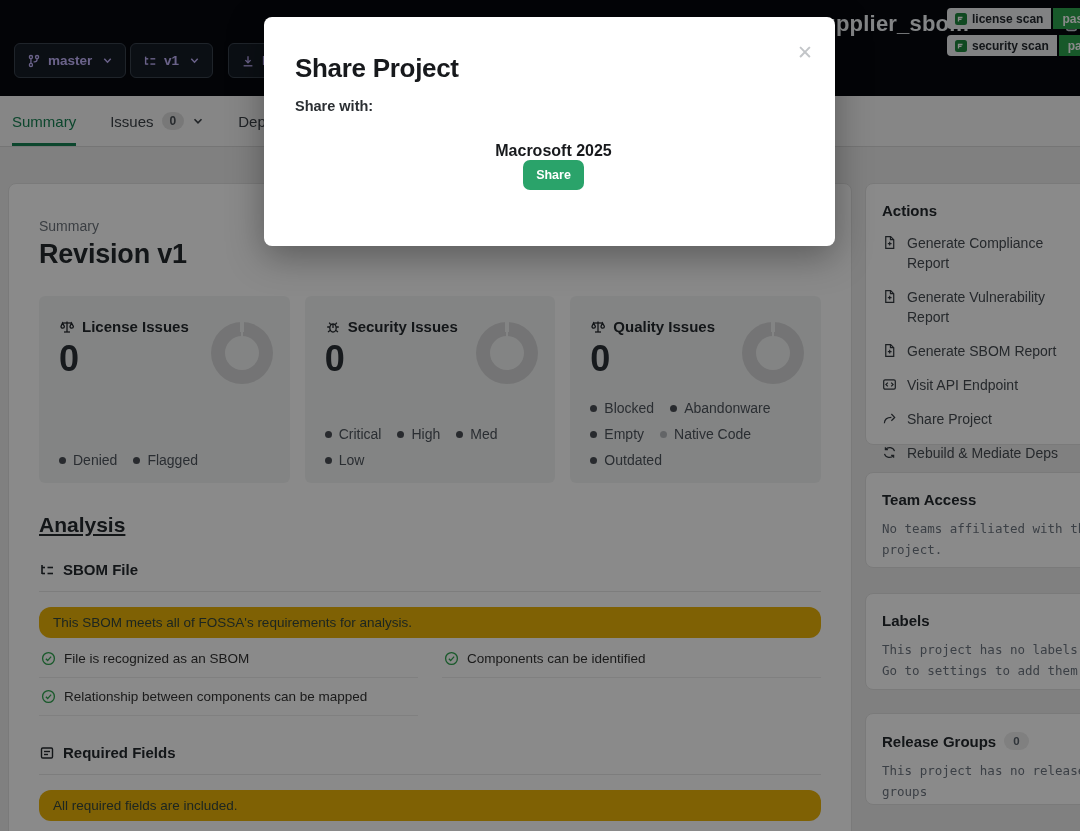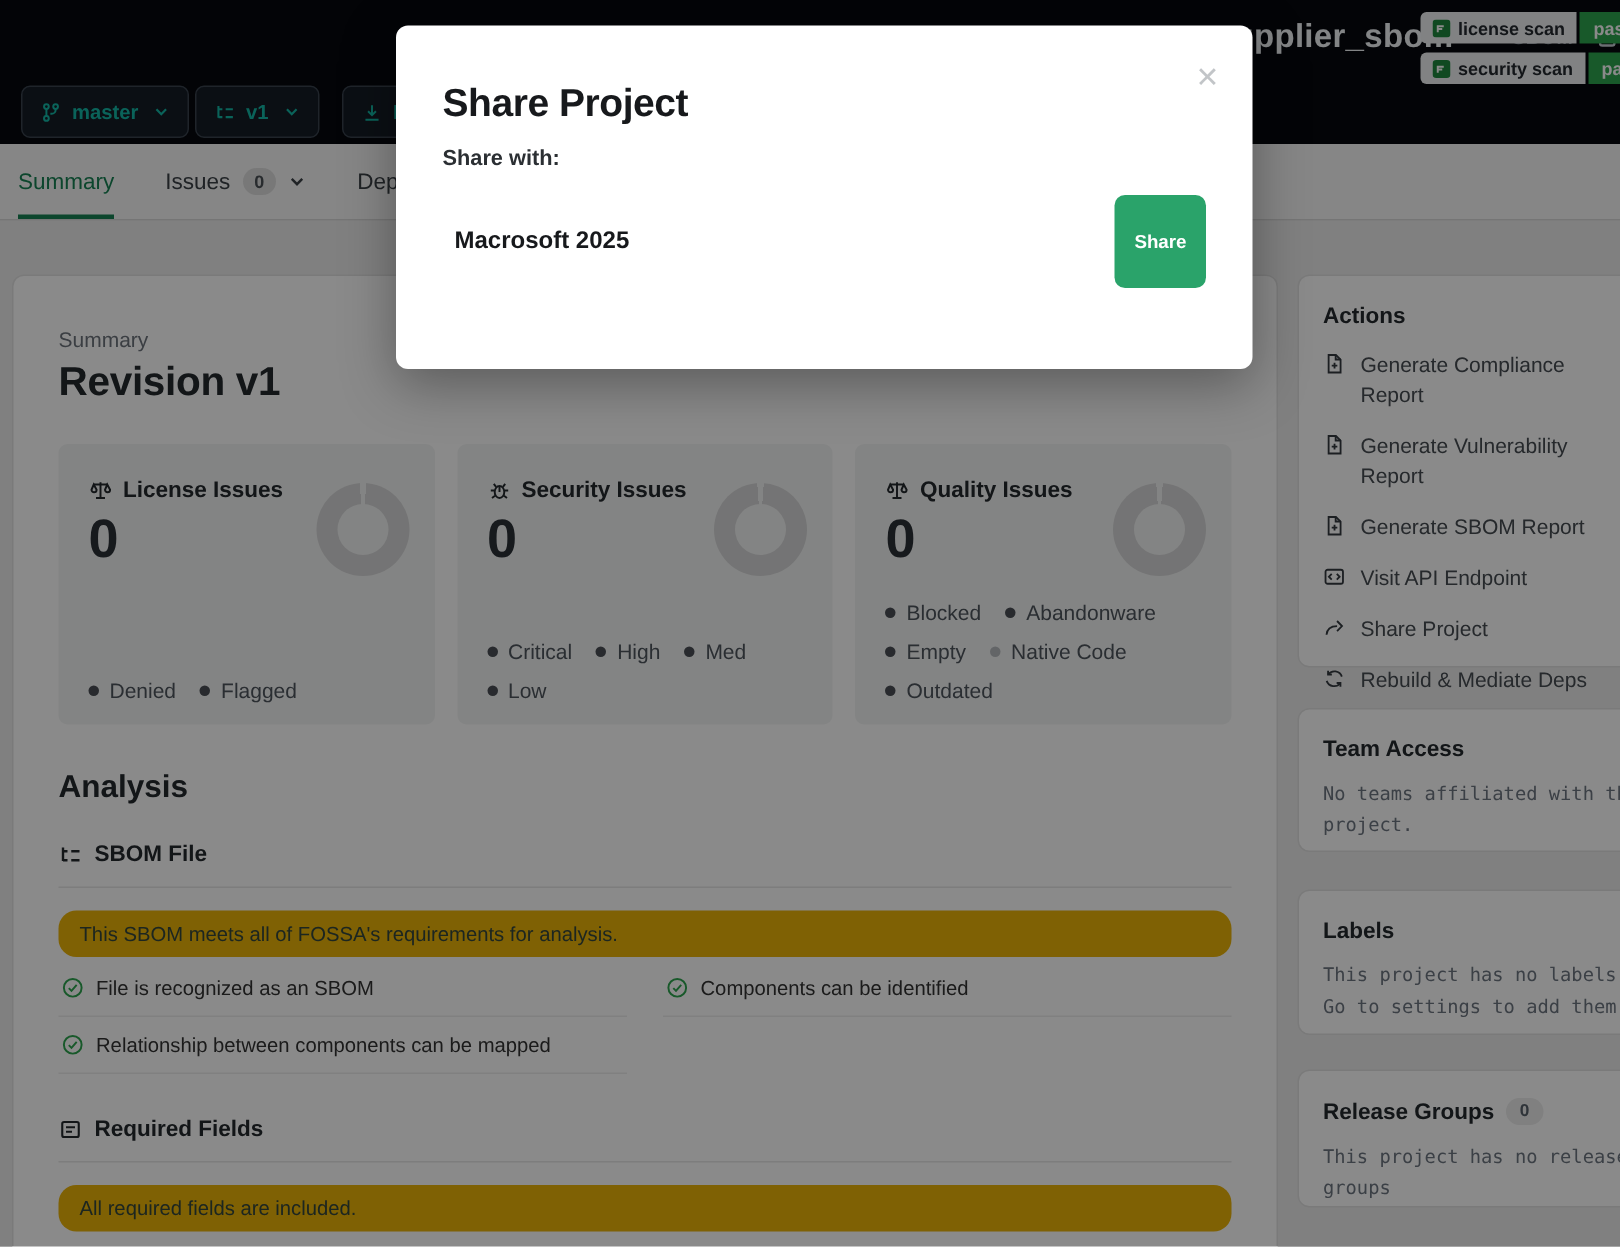--- a/index.html
+++ b/index.html
@@ -10,21 +10,21 @@
   .topbar { position:absolute; top:0; left:0; width:1080px; height:96px; background:#06090e; z-index:1; }
   .topbar-row1 { display:flex; align-items:center; padding:11px 0 0 24px;justify-content:flex-end; }
   .project-title { color:#f2f5f8; font-size:22px; font-weight:700; letter-spacing:.2px; }
   .sbom-label { margin-left:18px; display:flex; align-items:center; gap:6px; color:#848c96; font-size:13px; font-weight:600; letter-spacing:.5px; }
   .lock { margin-left:14px; color:#c6cdd4; display:flex; }
   .badges { position:absolute; top:8px; left:947px; display:flex; flex-direction:column; gap:6px; }
   .badge { display:flex; align-items:center; height:21px; font-size:12px; font-weight:700; white-space:nowrap; }
   .badge-left { background:#eef0f2; color:#24292f; display:flex; align-items:center; gap:5px; padding:0 8px; height:100%; border-radius:4px 0 0 4px; }
   .badge-right { background:#2da44e; color:#fff; display:flex; align-items:center; padding:0 9px; height:100%; margin-left:2px; border-radius:0 4px 4px 0; }
   .topbar-row2 { position:absolute; top:41px; left:0; height:35px; width:100%; }
-  .tb-btn { position:absolute; top:16px; height:35px; display:flex; align-items:center; gap:7px; padding:0 12px; background:#151c26; border:1px solid #3a434f; border-radius:6px; color:#14b8a6; font-size:13.5px; font-weight:600; cursor:pointer; white-space:nowrap; }
+  .tb-btn { position:absolute; top:2px; height:35px; display:flex; align-items:center; gap:7px; padding:0 12px; background:#151c26; border:1px solid #3a434f; border-radius:6px; color:#c4b5fd; font-size:13.5px; font-weight:600; cursor:pointer; white-space:nowrap; }
   .btn-branch { left:14px; } .btn-rev { left:130px; } .btn-dl { left:228px; }
   .tb-btn .chev { margin-left:3px; display:flex; }
 
   
   .tabs { position:absolute; top:96px; left:0; width:1080px; height:51px; background:#f7f7f7; border-bottom:1px solid #d8d8d8; display:flex; align-items:stretch; padding-left:12px; z-index:1; }
   .tab { display:flex; align-items:center; gap:8px; margin-right:34px; font-size:15px; color:#3b4147; position:relative; cursor:pointer; }
   .tab.active { color:#178253; font-weight:500; }
   .tab.active::after { content:""; position:absolute; left:0; right:0; bottom:0; height:3px; background:#178253; }
   .tab-pill { background:#dedede; color:#4a5056; font-size:12px; font-weight:600; border-radius:10px; padding:2px 8px; }
   .tab .chev { display:flex; color:#3b4147; }
@@ -41,21 +41,21 @@
   .icard-count { font-size:36px; font-weight:700; color:#2b3137; margin-top:3px; }
   .donut { position:absolute; top:26px; right:17px; width:62px; height:62px; border-radius:50%;
            background:conic-gradient(from 4deg,#d6d7d8 0 352deg,#f3f4f4 352deg 360deg); }
   .donut::after { content:""; position:absolute; inset:14px; background:#f3f4f4; border-radius:50%; }
   .legend { position:absolute; left:20px; bottom:15px; display:flex; flex-direction:column; gap:10px; }
   .legend-row { display:flex; gap:16px;align-items:center; }
   .legend-item { display:flex; align-items:center; gap:7px; font-size:14px; color:#4e555d; white-space:nowrap; }
   .ldot { width:7px; height:7px; border-radius:50%; background:#4a4f55; flex:none; }
   .ldot.light { background:#b7bbbf; }
 
-  .analysis-h { font-size:21px; font-weight:700; color:#24292e; margin:4px 0 24px; }
+  .analysis-h { font-size:21px; font-weight:700; color:#24292e; margin:4px 0 24px;text-decoration:underline; }
   .section-head { display:flex; align-items:center; gap:8px; font-size:15px; font-weight:700; color:#24292e; padding-bottom:13px; border-bottom:1px solid #e7e7e7; }
   .section-head .sicon { display:flex; color:#24292e; }
   .banner { margin-top:15px; background:#eab308; border-radius:12px; padding:8px 14px; font-size:13.5px; color:#35463c; }
   .check-grid { display:grid; grid-template-columns:1fr 1fr; column-gap:24px; margin:2px 0 28px; }
   .check-item { display:flex; align-items:center; gap:8px; padding:11px 2px; border-bottom:1px solid #ececec; font-size:13.5px; color:#333; }
   .check-item .cicon { display:flex; color:#2da44e; flex:none; }
 
   
   .scard { position:absolute; left:865px; width:260px; background:#fff; border:1px solid #e2e2e2; border-radius:8px; padding:18px 16px; z-index:1; }
   .scard-title { font-size:15px; font-weight:700; color:#24292e; display:flex; align-items:center; gap:8px; }
@@ -70,23 +70,23 @@
   .count-pill { background:#ececec; color:#57606a; font-size:11.5px; font-weight:600; border-radius:10px; padding:3px 9px; }
 
   
   .overlay { position:absolute; inset:0; background:rgba(0,0,0,0.46); z-index:5; }
   .modal { position:absolute; left:264px; top:17px; width:571px; height:229px; background:#fff; border-radius:8px;
            box-shadow:0 10px 36px rgba(0,0,0,.35); z-index:6; padding:36px 31px; }
   .modal-close { position:absolute; top:26px; right:22px; color:#c2c5c8; font-size:19px; line-height:1; cursor:pointer; font-weight:400; }
   .modal-title { font-size:26px; font-weight:700; color:#17191c; letter-spacing:-.3px; }
   .modal-desc { margin-top:14px; font-size:15px; color:#4b5157; }
   .share-with { margin-top:14px; font-size:14.5px; font-weight:600; color:#2b2f33; }
-  .org-row { margin-top:16px; display:flex; align-items:center; justify-content:space-between; padding-left:8px; }
+  .org-row { margin-top:28px; display:flex; align-items:center; justify-content:space-between; padding-left:8px;flex-direction:column; }
   .org-name { font-size:16px; font-weight:700; color:#17191c; }
-  .share-btn { background:#2aa36a; color:#fff; border:none; border-radius:7px; font-size:12.5px; font-weight:700; padding:24px 13px; cursor:pointer; font-family:"Liberation Sans",sans-serif; }
+  .share-btn { background:#2aa36a; color:#fff; border:none; border-radius:7px; font-size:12.5px; font-weight:700; padding:8px 13px; cursor:pointer; font-family:"Liberation Sans",sans-serif; }
 
   svg { display:block; }
 </style>
 </head>
 <body>
 
 <header class="topbar">
   <div class="topbar-row1">
     <span class="project-title">supplier_sbom</span>
     <span class="sbom-label">

